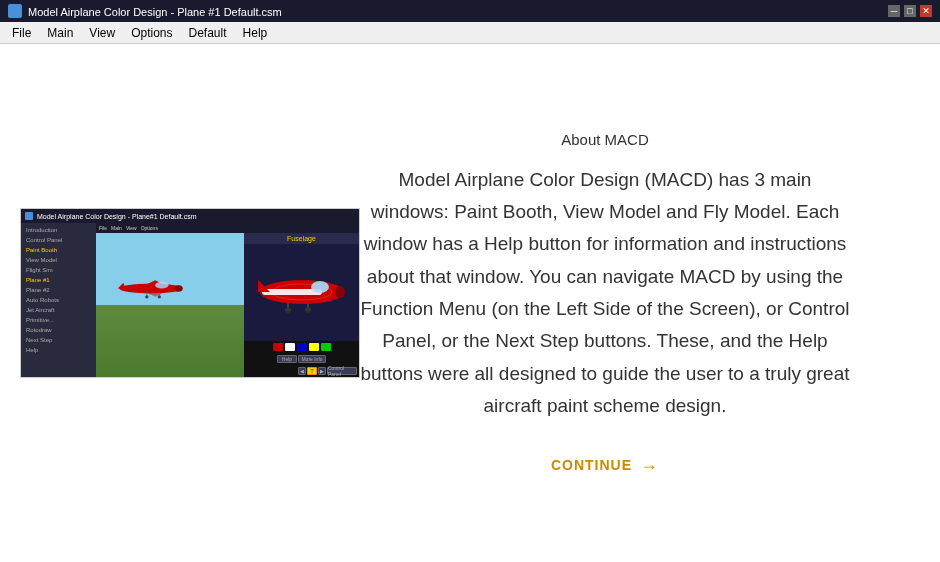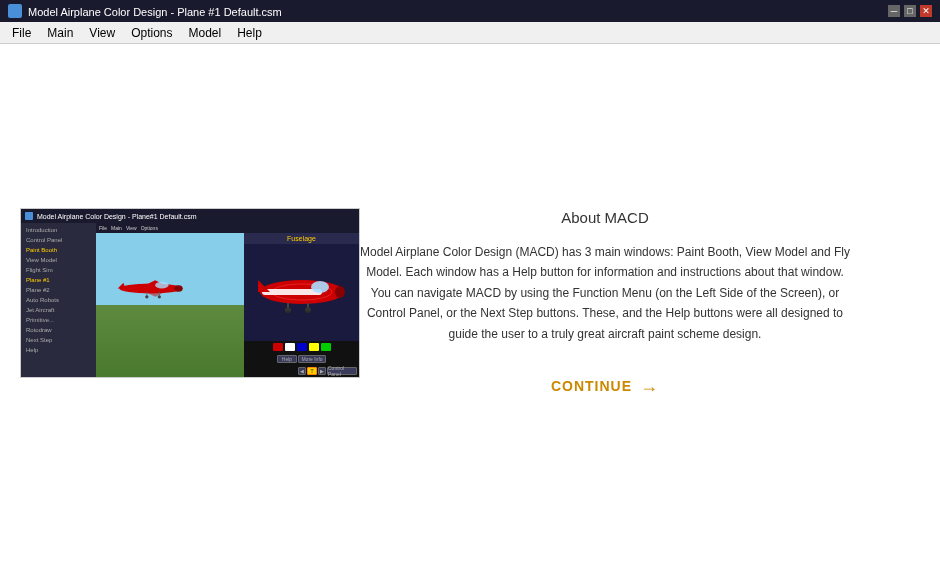--- a/index.html
+++ b/index.html
@@ -224,21 +224,21 @@
     }
 
     .about-title {
       font-size: 15px;
       color: #333;
       margin-bottom: 16px;
       font-weight: normal;
     }
 
     .about-text {
-      font-size: 12px;
+      font-size: 19px;
       color: #333;
       line-height: 1.7;
       text-align: center;
       margin-bottom: 32px;
     }
 
     .continue-link {
       color: #cc8800;
       font-size: 14px;
       font-weight: bold;
@@ -268,21 +268,21 @@
     <button class="title-btn maximize">□</button>
     <button class="title-btn close">✕</button>
   </div>
 </div>
 
 <div class="menu-bar">
   <span class="menu-item">File</span>
   <span class="menu-item">Main</span>
   <span class="menu-item">View</span>
   <span class="menu-item">Options</span>
-  <span class="menu-item">Model</span>
+  <span class="menu-item">Default</span>
   <span class="menu-item">Help</span>
 </div>
 
 <div class="main-content">
 
   <div class="screenshot-preview">
     <div class="preview-title-bar">
       <div class="preview-tiny-icon"></div>
       <span style="font-size:7px;">Model Airplane Color Design - Plane#1  Default.csm</span>
     </div>

